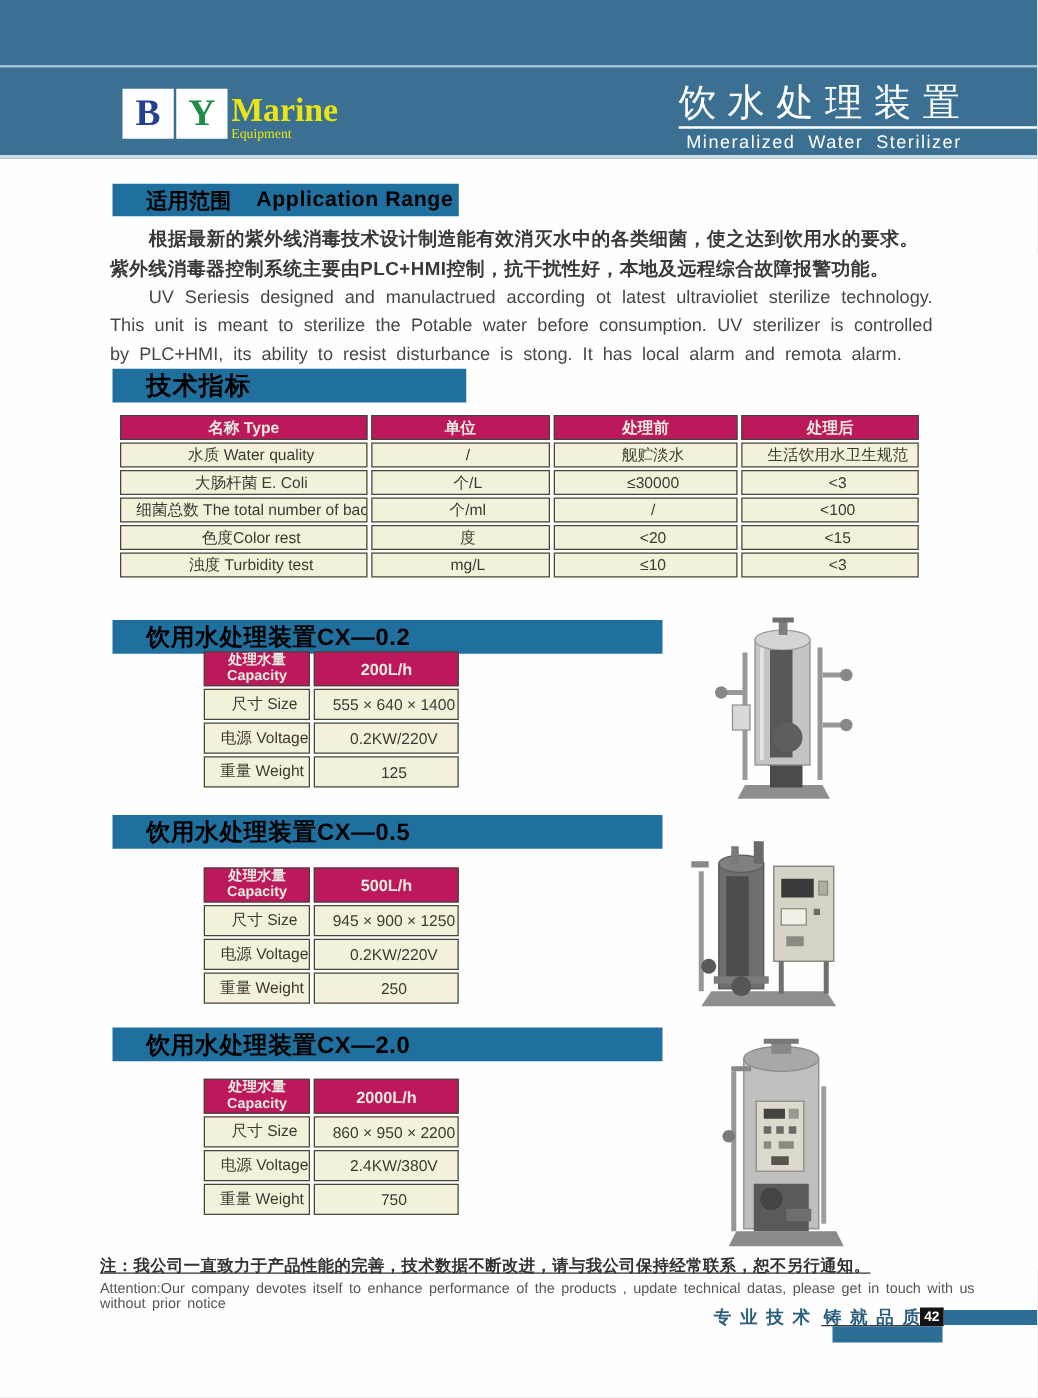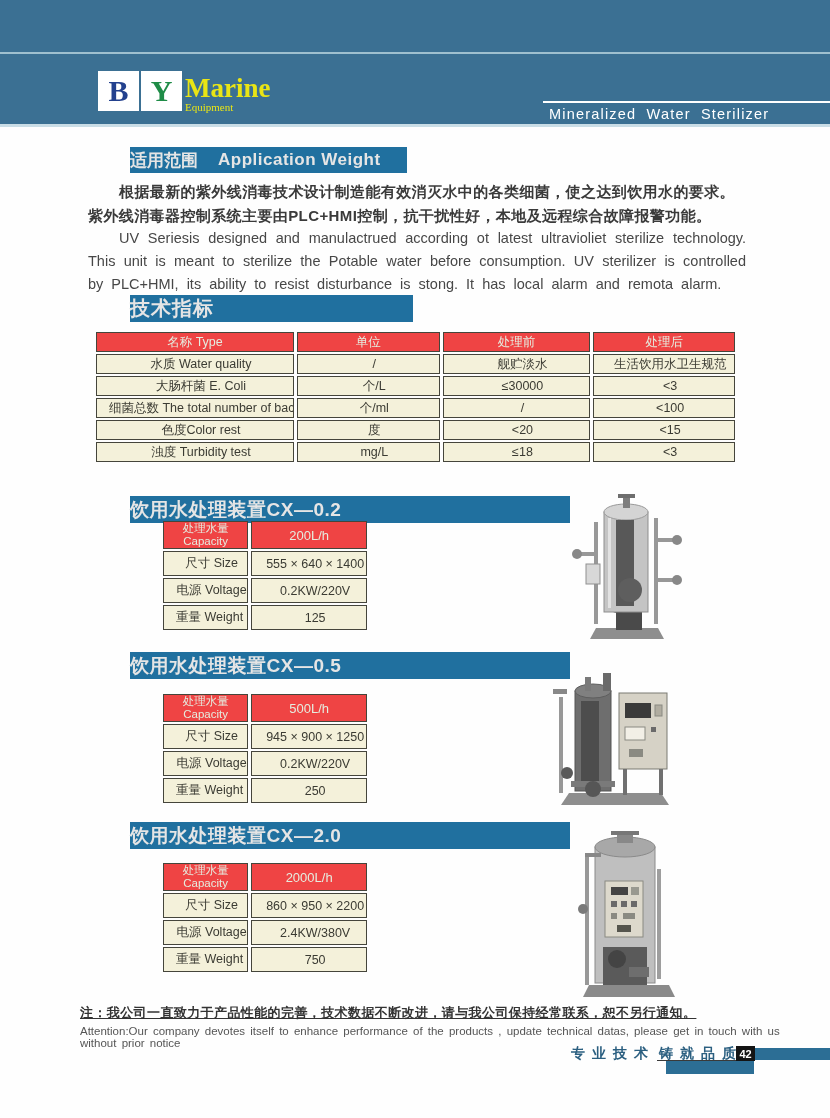--- a/index.html
+++ b/index.html
@@ -25,40 +25,40 @@
   .logo-brand { font-family:"Liberation Serif", serif; font-weight:bold; font-size:27px; line-height:27px; color:#e9e515; }
   .logo-sub { font-family:"Liberation Serif", serif; font-size:11px; line-height:11px; color:#e9e515; margin-top:0px; }
 
   .doc-title { position:absolute; left:543px; top:62px; width:287px; color:#ffffff;
                font-size:30px; font-weight:500; letter-spacing:9px; white-space:nowrap; }
   .title-rule { position:absolute; left:543px; top:101px; width:287px; height:2px; background:#ffffff; }
   .doc-subtitle { position:absolute; left:549px; top:106px; width:281px; color:#ffffff;
                   font-size:14.5px; letter-spacing:1.2px; word-spacing:5px; white-space:nowrap; }
 
   
-  .h-bar { position:absolute; left:90px; background:#20709f; color:#e5e5e5; font-weight:bold;
-           display:flex; align-items:center; padding-left:0;margin-left:40px; }
+  .h-bar { position:absolute; left:90px; background:#20709f; color:#000000; font-weight:bold;
+           display:flex; align-items:center; padding-left:27px; }
   .bar-application { top:147px; width:277px; height:26px; font-size:17px; }
   .bar-application .en { margin-left:20px; letter-spacing:0.5px; }
   .bar-tech { top:295px; width:283px; height:27px; font-size:20px; letter-spacing:1px; }
   .bar-product { width:440px; height:27px; font-size:19px; letter-spacing:0.5px; }
   .bar-cx02 { top:496px; }
   .bar-cx05 { top:652px; }
   .bar-cx20 { top:822px; }
 
   
   .para-zh { position:absolute; left:88px; top:180px; width:658px; font-size:15px; line-height:23.5px;
              color:#3a3a3a; font-weight:600; text-indent:31px; letter-spacing:0.4px; }
   .para-en { position:absolute; left:88px; top:227px; width:658px; font-size:14.5px; line-height:23px;
              color:#474747; text-indent:31px; text-align:justify; word-spacing:4px; }
 
   
   table { border-collapse:separate; border-spacing:3px 2px; table-layout:fixed; }
   th, td { border:1px solid #45453b; text-align:center; vertical-align:middle; overflow:hidden; white-space:nowrap; }
-  th { background:#ef4444; color:#e5ecdf; font-weight:normal; }
+  th { background:#be185d; color:#e5ecdf; font-weight:bold; }
   td { background:#f4f1da; color:#3b3b33;padding-left:12px; }
 
   .spec-table { position:absolute; left:93px; top:330px; width:645px; }
   .spec-table th { height:20px; font-size:12.5px; }
   .spec-table td { height:20px; font-size:12.5px; }
 
   .prod-table { position:absolute; left:160px; width:210px; }
   .t-cx02 { top:519px; }
   .t-cx05 { top:692px; }
   .t-cx20 { top:861px; }
@@ -99,26 +99,27 @@
 
   <div class="logo">
     <div class="logo-box logo-b">B</div>
     <div class="logo-box logo-y">Y</div>
     <div class="logo-text">
       <div class="logo-brand">Marine</div>
       <div class="logo-sub">Equipment</div>
     </div>
   </div>
 
+  <div class="doc-title">饮水处理装置</div>
   <div class="title-rule"></div>
   <div class="doc-subtitle">Mineralized Water Sterilizer</div>
 
   <div class="h-bar bar-application">
     <span>适用范围</span>
-    <span class="en">Application Weight</span>
+    <span class="en">Application Range</span>
   </div>
   <p class="para-zh">根据最新的紫外线消毒技术设计制造能有效消灭水中的各类细菌，使之达到饮用水的要求。紫外线消毒器控制系统主要由PLC+HMI控制，抗干扰性好，本地及远程综合故障报警功能。</p>
   <p class="para-en">UV Seriesis designed and manulactrued according ot latest ultravioliet sterilize technology. This unit is meant to sterilize the Potable water before consumption. UV sterilizer is controlled by PLC+HMI, its ability to resist disturbance is stong. It has local alarm and remota alarm.</p>
 
   <div class="h-bar bar-tech">
     <span>技术指标</span>
   </div>
 
   <table class="spec-table">
     <colgroup>
@@ -156,21 +157,21 @@
       </tr>
       <tr>
         <td>色度Color rest</td>
         <td>度</td>
         <td>&lt;20</td>
         <td>&lt;15</td>
       </tr>
       <tr>
         <td>浊度 Turbidity test</td>
         <td>mg/L</td>
-        <td>≤18</td>
+        <td>≤10</td>
         <td>&lt;3</td>
       </tr>
     </tbody>
   </table>
 
   <div class="h-bar bar-product bar-cx02">
     <span>饮用水处理装置CX—0.2</span>
   </div>
   <table class="prod-table t-cx02">
     <colgroup>

